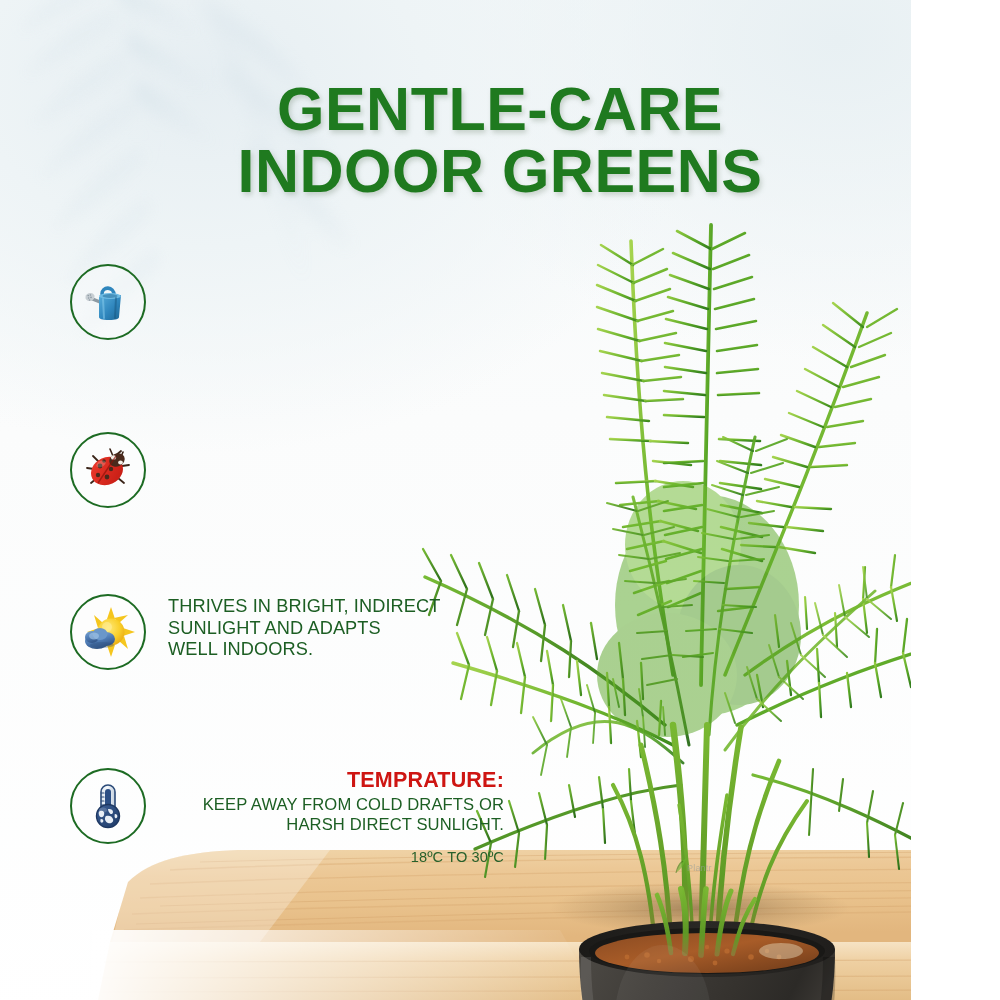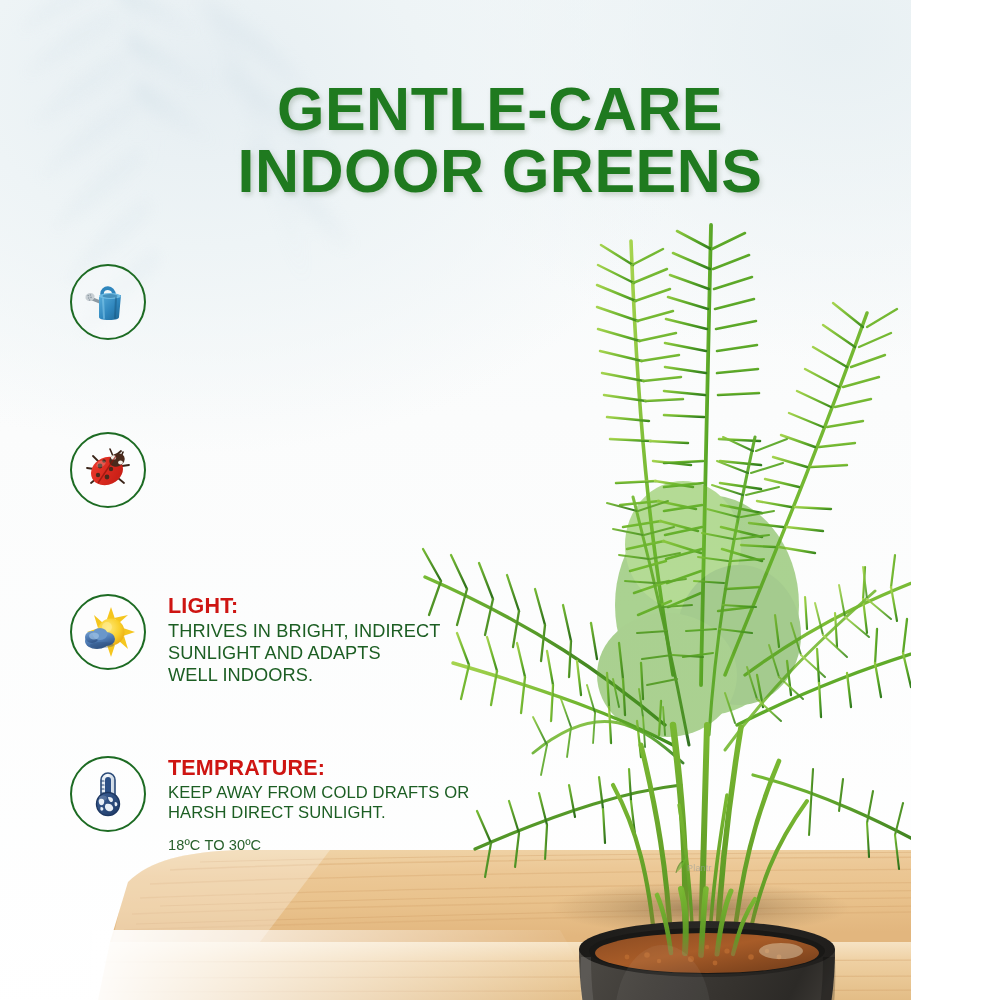--- a/index.html
+++ b/index.html
@@ -52,21 +52,21 @@
   #care-list {
     position:absolute;
     top:262px; left:64px;
     width:440px;
     z-index:7;
   }
   .care-item { position:absolute; left:0; width:440px; }
   .care-item[data-idx="0"] { top:0px; }
   .care-item[data-idx="1"] { top:168px; }
   .care-item[data-idx="2"] { top:330px; }
-  .care-item[data-idx="3"] { top:492px; }
+  .care-item[data-idx="3"] { top:504px;text-align:right; }
 
   .badge {
     position:absolute; left:6px; top:2px;
     width:76px; height:76px;
     border:2.4px solid #1d6b23;
     border-radius:50%;
     display:flex; align-items:center; justify-content:center;
     background:rgba(255,255,255,.25);
   }
   .badge svg { display:block; }
@@ -803,21 +803,20 @@
             <ellipse cx="16" cy="32" rx="12" ry="8" fill="url(#cloudG)"></ellipse>
             <ellipse cx="25" cy="30" rx="9" ry="7" fill="url(#cloudG)"></ellipse>
             <ellipse cx="11" cy="28" rx="7" ry="6" fill="url(#cloudG)"></ellipse>
             <ellipse cx="19" cy="25" rx="7.5" ry="6" fill="#6a97c9"></ellipse>
             <ellipse cx="13" cy="27" rx="5" ry="3.4" fill="#9cc0e4" opacity=".7"></ellipse>
           </g>
           <ellipse cx="21" cy="40" rx="12" ry="3" fill="#2e4f7d" opacity=".35"></ellipse>
         </svg>
       </div>
       <div class="care-text">
-        <div class="care-head">LIGHT:</div>
         <div class="care-body">THRIVES IN BRIGHT, INDIRECT
 SUNLIGHT AND ADAPTS
 WELL INDOORS.</div>
       </div>
     </div>
 
     <div class="care-item" data-idx="3">
       <div class="badge">
         <svg width="50" height="50" viewBox="0 0 50 50">
           <defs>

